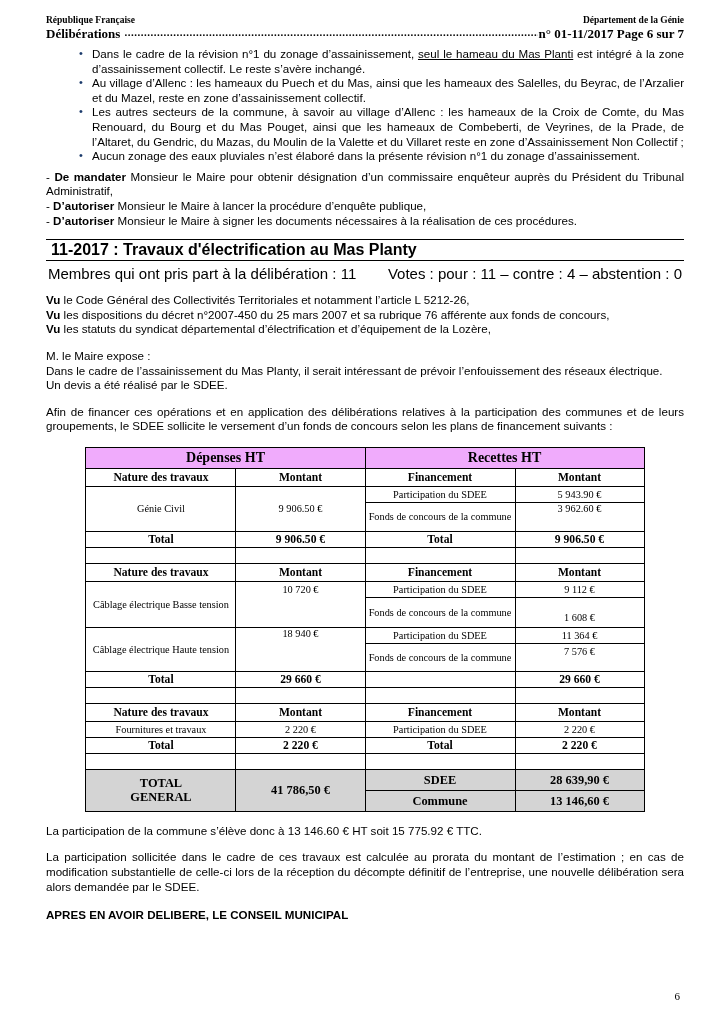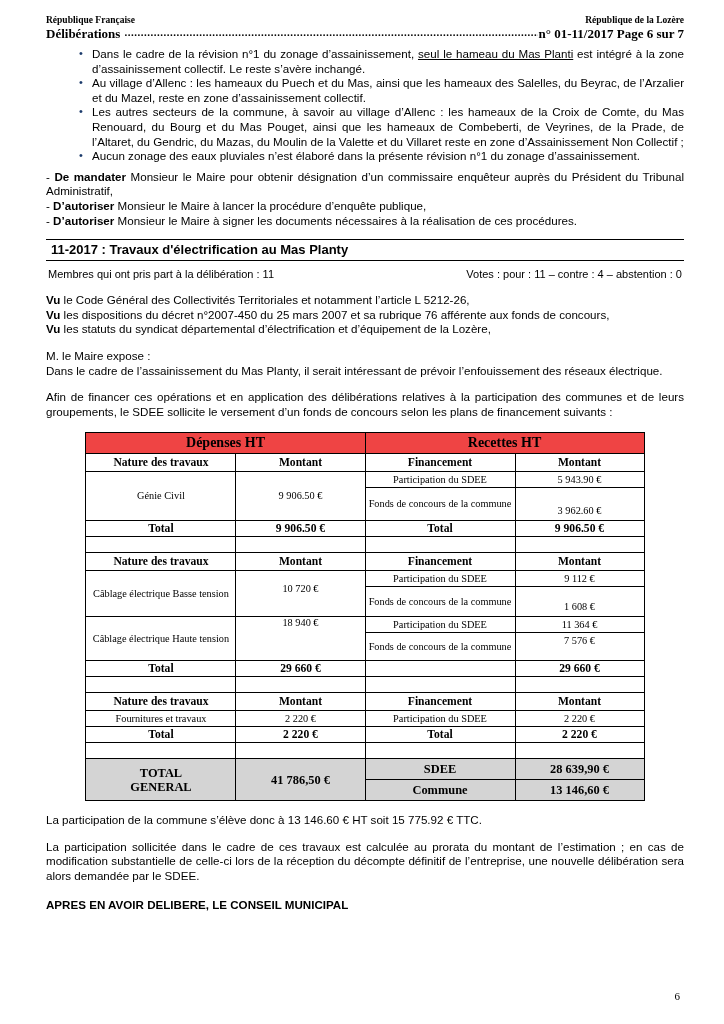--- a/index.html
+++ b/index.html
@@ -86,29 +86,29 @@
   }
   .res-lines b { font-weight: bold; }
 
   
   .delib-block {
     margin-top: 11px;
   }
   .delib-title {
     border-top: 1.5px solid #000;
     border-bottom: 1.5px solid #000;
-    font-size: 13px;
+    font-size: 16px;
     font-weight: bold;
     padding: 3px 0 3px 5px;
     line-height: 14px;
   }
   .delib-votes {
     display: flex;
     justify-content: space-between;
-    font-size: 11px;
+    font-size: 15px;
     padding: 6px 0 0 2px;
     line-height: 14px;
   }
   .delib-votes .right { padding-right: 2px; }
 
   
   .para {
     font-size: 11.6px;
     line-height: 14.6px;
     text-align: justify;
@@ -131,21 +131,21 @@
   table.fin td {
     border: 1px solid #000;
     padding: 0 2px;
     text-align: center;
     vertical-align: middle;
     font-size: 10.3px;
     line-height: 11.6px;
     height: 15px;
   }
   table.fin td.grp {
-    background: #ef4444;
+    background: #f0abfc;
     font-weight: bold;
     font-size: 14px;
     height: 20px;
   }
   table.fin td.colhead {
     font-weight: bold;
     font-size: 11.6px;
     height: 17px;
   }
   table.fin td.bold {
@@ -205,21 +205,21 @@
   }
 </style>
 </head>
 <body>
 
 <div class="page">
 
   <div class="doc-header">
     <div class="hdr-row1">
       <span>République Française</span>
-      <span>République de la Lozère</span>
+      <span>Département de la Génie</span>
     </div>
     <div class="hdr-row2">
       <span>Délibérations</span>
       <span class="hdr-dots">...................................................................................................................................</span>
       <span>n° 01-11/2017 Page 6 sur 7</span>
     </div>
   </div>
 
   <ul class="bullets">
     <li><span>Dans le cadre de la révision n°1 du zonage d’assainissement, </span><span class="u">seul le hameau du Mas Planti</span><span> est intégré à la zone d’assainissement collectif. Le reste s’avère inchangé.</span></li>
@@ -244,20 +244,21 @@
 
   <div class="para">
     <div><b>Vu</b><span> le Code Général des Collectivités Territoriales et notamment l’article L 5212-26,</span></div>
     <div><b>Vu</b><span> les dispositions du décret n°2007-450 du 25 mars 2007 et sa rubrique 76 afférente aux fonds de concours,</span></div>
     <div><b>Vu</b><span> les statuts du syndicat départemental d’électrification et d’équipement de la Lozère,</span></div>
   </div>
 
   <div class="para">
     <div>M. le Maire expose :</div>
     <div>Dans le cadre de l’assainissement du Mas Planty, il serait intéressant de prévoir l’enfouissement des réseaux électrique.</div>
+    <div>Un devis a été réalisé par le SDEE.</div>
   </div>
 
   <div class="para">Afin de financer ces opérations et en application des délibérations relatives à la participation des communes et de leurs groupements, le SDEE sollicite le versement d’un fonds de concours selon les plans de financement suivants :</div>
 
   <div class="fin-table-wrap">
     <table class="fin">
       <colgroup>
         <col class="col-a">
           <col class="col-b">
           <col class="col-c">
@@ -277,21 +278,21 @@
           <td class="colhead">Montant</td>
         </tr>
         <tr>
           <td rowspan="2">Génie Civil</td>
           <td rowspan="2">9 906.50 €</td>
           <td>Participation du SDEE</td>
           <td>5 943.90 €</td>
         </tr>
         <tr>
           <td style="height:28px">Fonds de concours de la commune</td>
-          <td style="vertical-align:top;padding-top:17px">3 962.60 €</td>
+          <td style="vertical-align:top;padding-top:0">3 962.60 €</td>
         </tr>
         <tr>
           <td class="bold">Total</td>
           <td class="bold">9 906.50 €</td>
           <td class="bold">Total</td>
           <td class="bold">9 906.50 €</td>
         </tr>
         <tr>
           <td class="spacer"></td>
           <td class="spacer"></td>
@@ -300,21 +301,21 @@
         </tr>
 
         <tr>
           <td class="colhead">Nature des travaux</td>
           <td class="colhead">Montant</td>
           <td class="colhead">Financement</td>
           <td class="colhead">Montant</td>
         </tr>
         <tr>
           <td rowspan="2" style="height:42px">Câblage électrique Basse tension</td>
-          <td rowspan="2" style="vertical-align:top;padding-top:12px">10 720 €</td>
+          <td rowspan="2" style="vertical-align:top;padding-top:2px">10 720 €</td>
           <td>Participation du SDEE</td>
           <td>9 112 €</td>
         </tr>
         <tr>
           <td style="height:27px">Fonds de concours de la commune</td>
           <td style="vertical-align:top;padding-top:14px">1 608 €</td>
         </tr>
         <tr>
           <td rowspan="2" style="height:42px">Câblage électrique Haute tension</td>
           <td rowspan="2" style="vertical-align:top;padding-top:0">18 940 €</td>

